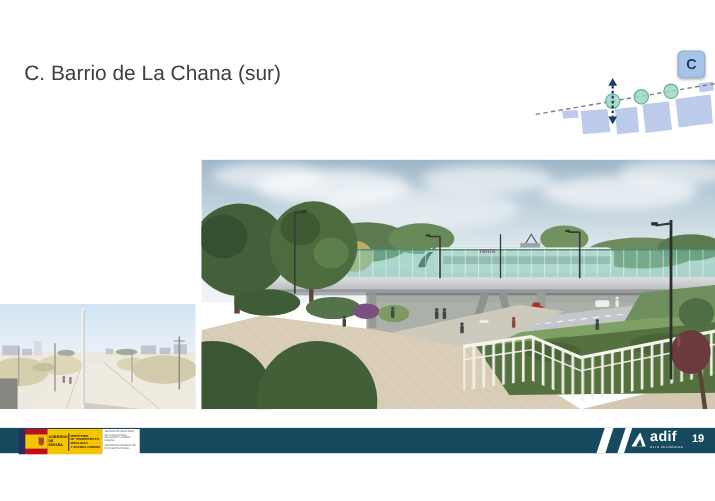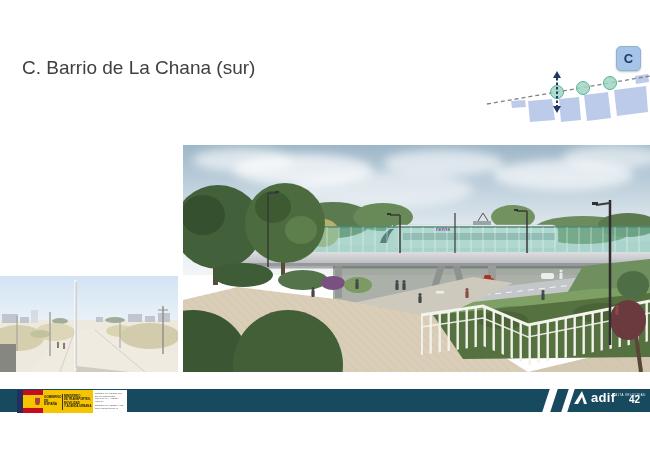--- a/index.html
+++ b/index.html
@@ -35,21 +35,21 @@
   .gov-flag .band-r2{position:absolute;left:0;top:18px;width:20px;height:5px;background:#c60b1e;}
   .crest{position:absolute;left:12px;top:7px;width:5px;height:8px;background:#a94438;border-radius:0 0 45% 45%;box-shadow:inset 0 1px 0 #d8b04a;}
   .gov-text{width:50px;height:23px;background:#f7c500;display:flex;align-items:center;}
   .gov-col1{width:17px;padding-left:1px;font-size:3.2px;line-height:3.6px;font-weight:bold;color:#1a1a1a;}
   .gov-div{width:1px;height:16px;background:#333;margin:0 1px;}
   .gov-col2{width:28px;font-size:2.8px;line-height:3.2px;font-weight:bold;color:#1a1a1a;}
   .white-box{position:absolute;left:93px;top:390px;width:34px;height:23px;background:#ffffff;padding:2px 2px;box-sizing:border-box;}
   .white-box div{font-size:2.2px;line-height:2.6px;color:#555;margin-bottom:2px;}
 
   .adif{position:absolute;left:574px;top:391px;display:flex;align-items:center;gap:3px;}
-  .adif-text{display:flex;justify-content:flex-end;}
+  .adif-text{display:flex;flex-direction:column;justify-content:flex-end;}
   .adif-word{color:#fff;font-weight:bold;font-size:13px;line-height:12px;letter-spacing:.3px;}
   .adif-sub{color:#fff;font-size:2.8px;letter-spacing:.5px;margin-top:1px;}
   .pagenum{position:absolute;left:629px;top:394px;color:#fff;font-weight:bold;font-size:10px;}
 </style>
 </head>
 <body>
 
 <div class="slide">
 
   <div class="title">
@@ -383,15 +383,15 @@
   <div class="adif">
     <svg width="14" height="14" viewBox="0 0 14 14">
       <polygon points="0,13 8,0 13,13" fill="#ffffff"></polygon>
       <polygon points="4,13 8,6 10,13" fill="#174a5e"></polygon>
     </svg>
     <div class="adif-text">
       <span class="adif-word">adif</span>
       <span class="adif-sub">ALTA VELOCIDAD</span>
     </div>
   </div>
-  <div class="pagenum">42</div>
+  <div class="pagenum">19</div>
 
 </div>
 
 </body></html>

